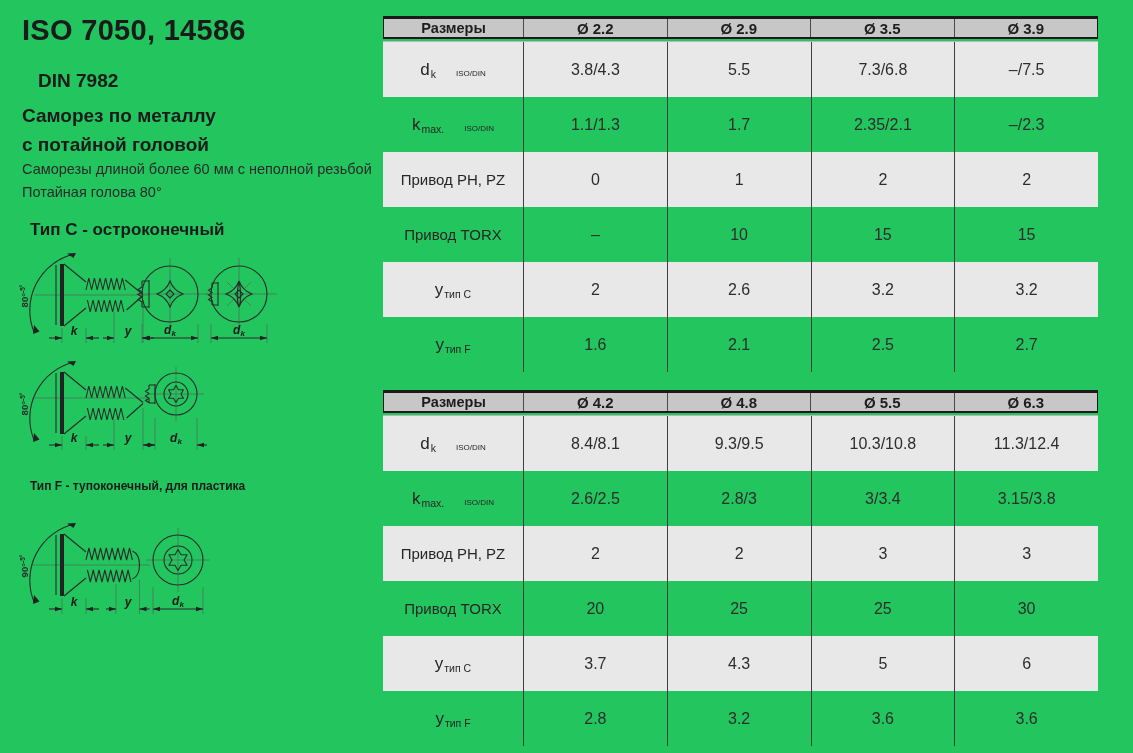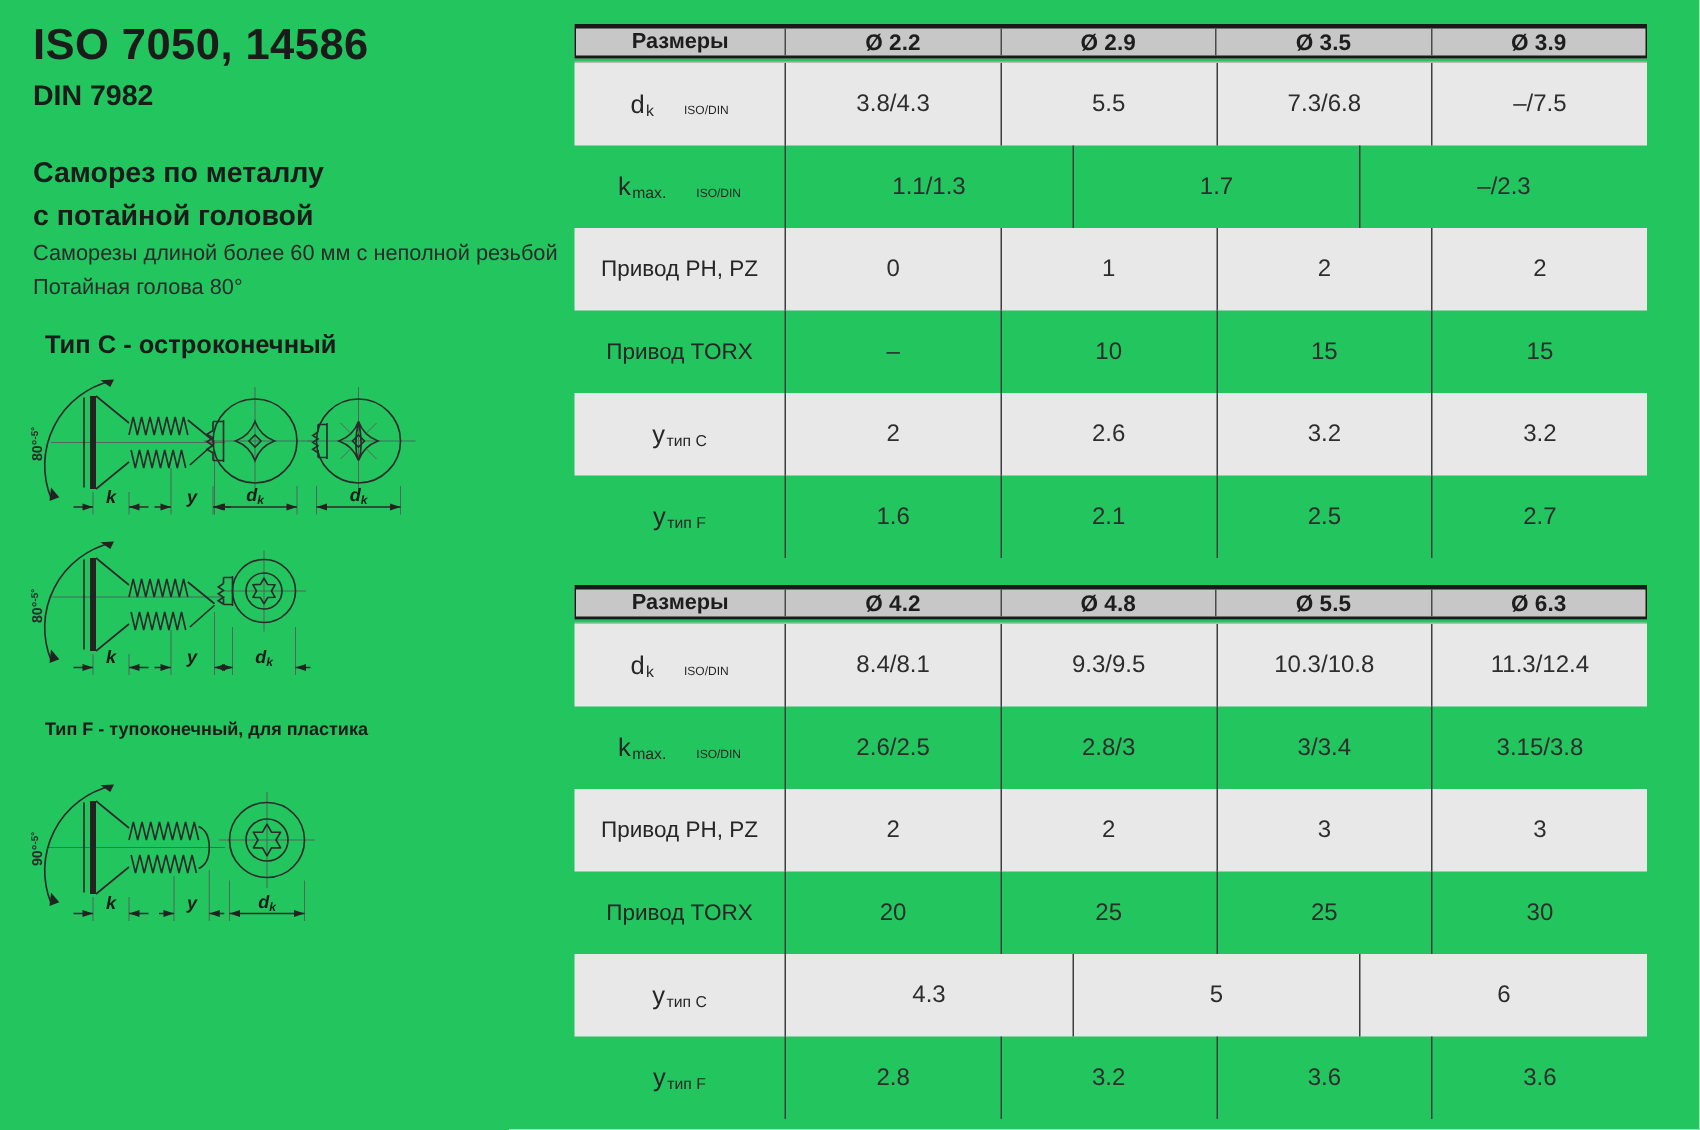--- a/index.html
+++ b/index.html
@@ -2,21 +2,21 @@
 <html><head>
 <meta charset="utf-8">
 <style>
   html,body { margin:0; padding:0; background:#ffffff; }
   body { font-family:"Liberation Sans", sans-serif; }
   .page { position:relative; width:1133px; height:753px; background:#22c55e; overflow:hidden;
           --header-bg:#c7c7c7; --stripe-bg:#e8e8e8; --border-dark:#1a1a1a; --line:#3f3f3f; --txt:#2d2d2d; }
 
   
   .title    { position:absolute; left:22px; top:14px;  font-size:29px; font-weight:bold; color:#1b1b1b; letter-spacing:.3px; margin:0; }
-  .standard { position:absolute; left:22px; top:54px;  font-size:19px; font-weight:bold; color:#1b1b1b; margin:0; }
+  .standard { position:absolute; left:22px; top:54px;  font-size:19px; font-weight:bold; color:#1b1b1b; margin:16px; }
   .prod     { position:absolute; left:22px; top:102px; font-size:19px; font-weight:bold; line-height:1.5; color:#1b1b1b; }
   .desc     { position:absolute; left:22px; top:158px; font-size:14.5px; line-height:1.6; color:#2a2a2a; }
   .type-c-head { position:absolute; left:30px; top:220px; font-size:17px; font-weight:bold; color:#1b1b1b; }
   .type-f-head { position:absolute; left:30px; top:479px; font-size:12px; font-weight:bold; color:#1b1b1b; }
 
   .drw { position:absolute; }
   #drawC1 { left:18px; top:250px; }
   #drawC2 { left:18px; top:358px; }
   #drawF  { left:18px; top:502px; }
 
@@ -261,20 +261,21 @@
           <div class="t-cell value-cell">–/7.5</div>
         </div>
         <div class="t-row">
           <div class="t-cell label-cell">
             <span class="lbl-main sym">k</span>
             <span class="lbl-sub">max.</span>
             <span class="lbl-sub2">ISO/DIN</span>
           </div>
           <div class="t-cell value-cell">1.1/1.3</div>
           <div class="t-cell value-cell">1.7</div>
+          <div class="t-cell value-cell">2.35/2.1</div>
           <div class="t-cell value-cell">–/2.3</div>
         </div>
         <div class="t-row stripe">
           <div class="t-cell label-cell">
             <span class="lbl-main">Привод PH, PZ</span>
           </div>
           <div class="t-cell value-cell">0</div>
           <div class="t-cell value-cell">1</div>
           <div class="t-cell value-cell">2</div>
           <div class="t-cell value-cell">2</div>
@@ -357,20 +358,21 @@
           <div class="t-cell value-cell">20</div>
           <div class="t-cell value-cell">25</div>
           <div class="t-cell value-cell">25</div>
           <div class="t-cell value-cell">30</div>
         </div>
         <div class="t-row stripe">
           <div class="t-cell label-cell">
             <span class="lbl-main sym">y</span>
             <span class="lbl-sub">тип C</span>
           </div>
+          <div class="t-cell value-cell">3.7</div>
           <div class="t-cell value-cell">4.3</div>
           <div class="t-cell value-cell">5</div>
           <div class="t-cell value-cell">6</div>
         </div>
         <div class="t-row">
           <div class="t-cell label-cell">
             <span class="lbl-main sym">y</span>
             <span class="lbl-sub">тип F</span>
           </div>
           <div class="t-cell value-cell">2.8</div>

